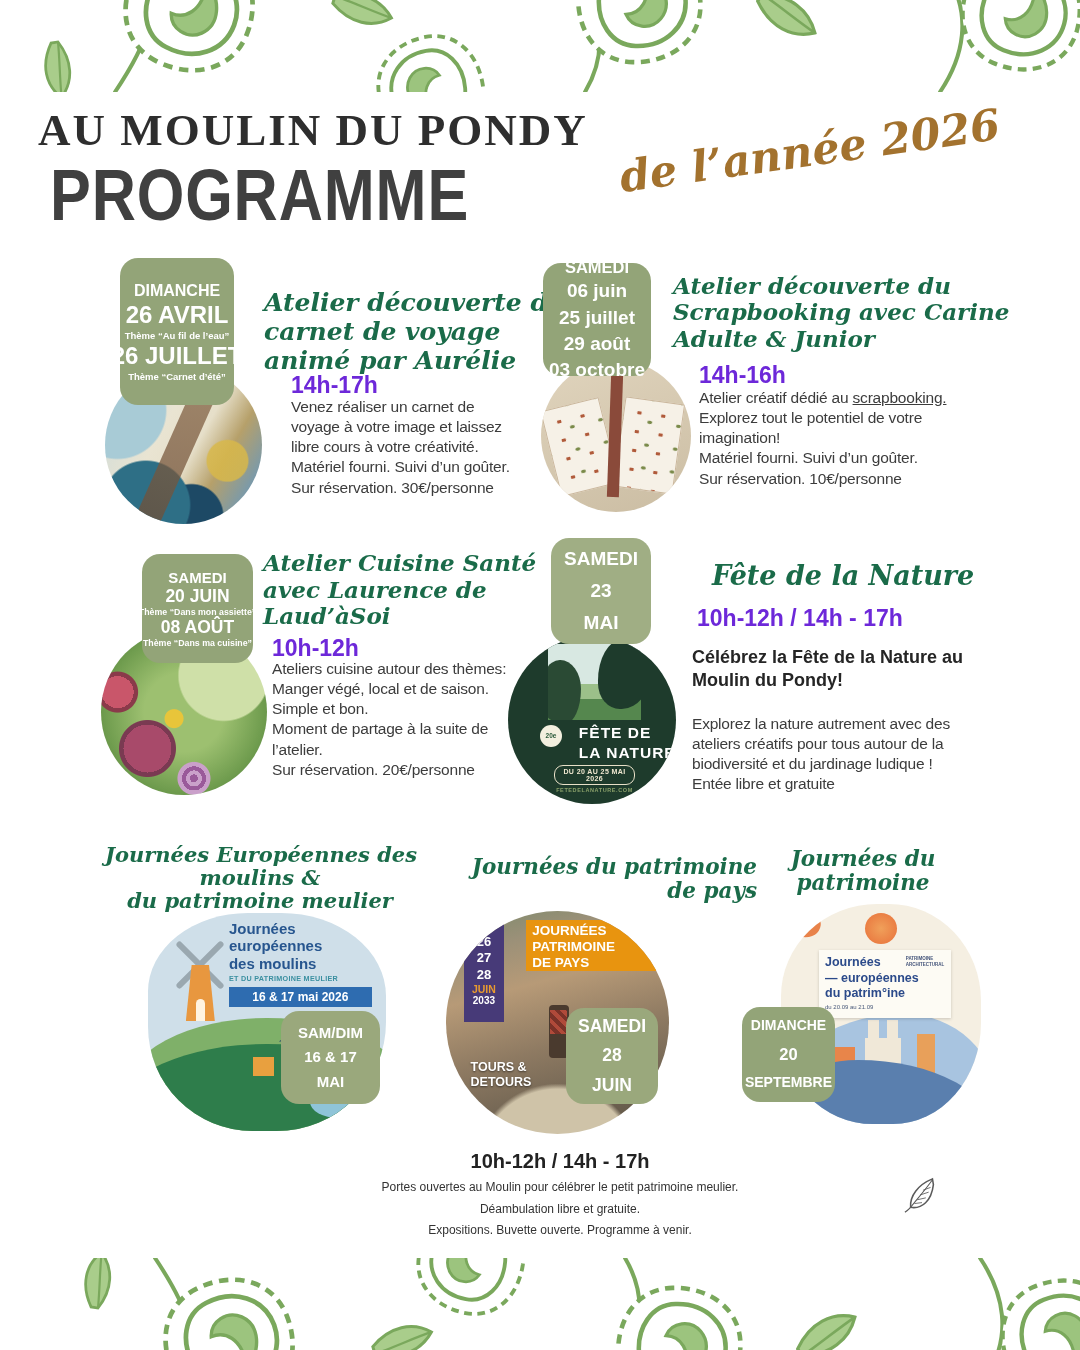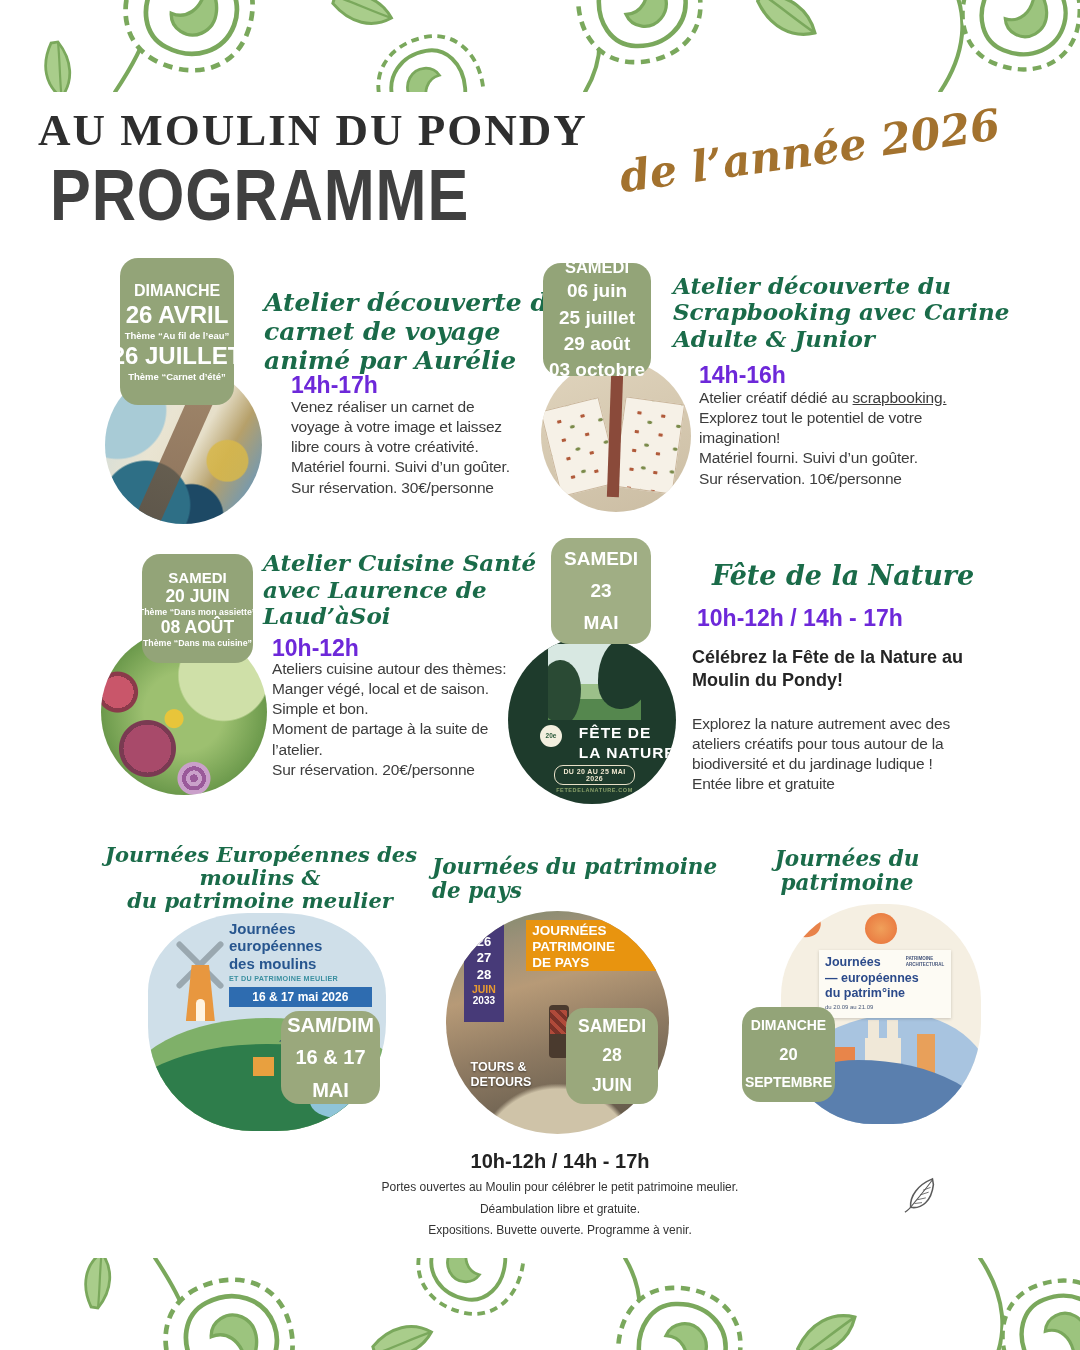--- a/index.html
+++ b/index.html
@@ -55,21 +55,21 @@
 
   #badge3 { left:142px; top:554px; width:111px; height:109px; }
   #badge3 div { font-size:15px; }
   #badge3 div:nth-child(2), #badge3 div:nth-child(4) { font-size:17.5px; }
   #badge3 div:nth-child(3), #badge3 div:nth-child(5) { font-size:8.8px; font-weight:600; }
 
   #badge4 { left:551px; top:538px; width:100px; height:106px; background:#a0ae84; }
   #badge4 div { font-size:19px; line-height:1.7; }
 
   #badge5 { left:281px; top:1011px; width:99px; height:93px; background:#9aa87c; }
-  #badge5 div { font-size:20px; line-height:1.62; }
+  #badge5 div { font-size:15px; line-height:1.62; }
 
   #badge6 { left:566px; top:1008px; width:92px; height:96px; background:#9aa87c; }
   #badge6 div { font-size:17.5px; line-height:1.68; }
 
   #badge7 { left:742px; top:1007px; width:93px; height:95px; }
   #badge7 div { font-size:14px; line-height:1.85; }
   #badge7 div:nth-child(2) { font-size:16.5px; }
 
   
   #title1 { left:264px; top:288px; font-size:25px; line-height:1.16; }
@@ -131,22 +131,22 @@
   .np-title { position:absolute; left:6%; top:52%; width:94%; text-align:center; color:#ffffff;
       font-weight:bold; font-size:15.5px; line-height:1.3; letter-spacing:1px; }
   .np-title div { white-space:nowrap;margin-left:25px; }
   .np-dates { position:absolute; left:6%; top:80%; width:88%; border:1px solid #e8e0c8; color:#f0e8d0;
       border-radius:9px; font-size:7px; font-weight:bold; text-align:center; padding:2px 0; letter-spacing:.4px; }
   .np-site { position:absolute; left:0; top:94%; width:100%; text-align:center; font-size:5.5px;
       color:#8aa06a; letter-spacing:.6px; font-weight:bold; }
 
   
   #title5 { left:105px; top:843px; width:310px; font-size:21px; line-height:1.1; text-align:center; }
-  #title6 { left:432px; top:855px; width:325px; font-size:21.5px; line-height:1.1; text-align:left; }
-  #title7 { left:752px; top:847px; width:190px; font-size:21.5px; line-height:1.1; text-align:center; }
+  #title6 { left:432px; top:855px; width:325px; font-size:21.5px; line-height:1.1; text-align:right; }
+  #title7 { left:768px; top:847px; width:190px; font-size:21.5px; line-height:1.1; text-align:center; }
 
   
   #photo5 { left:148px; top:913px; width:238px; height:218px; background:#cfdfe9;
       border-radius:42% 44% 46% 44% / 36% 38% 50% 48%; }
   .mm-text { position:absolute; left:34%; top:3%; color:#27568f; font-weight:bold; font-size:15px; line-height:1.18; z-index:2; }
   .mm-text div { white-space:nowrap; }
   .mm-sub { position:absolute; left:34%; top:28%; color:#3a8fa0; font-size:7.2px; font-weight:bold; letter-spacing:.3px; white-space:nowrap; z-index:2; }
   .mm-band { position:absolute; left:34%; top:34%; width:60%; height:9%; background:#2e6cb0; color:#fff;
       font-size:12px; font-weight:bold; display:flex; align-items:center; justify-content:center; z-index:2; white-space:nowrap; }
   .mm-mill { position:absolute; left:6%; top:10%; width:32%; height:46%; z-index:1; }

